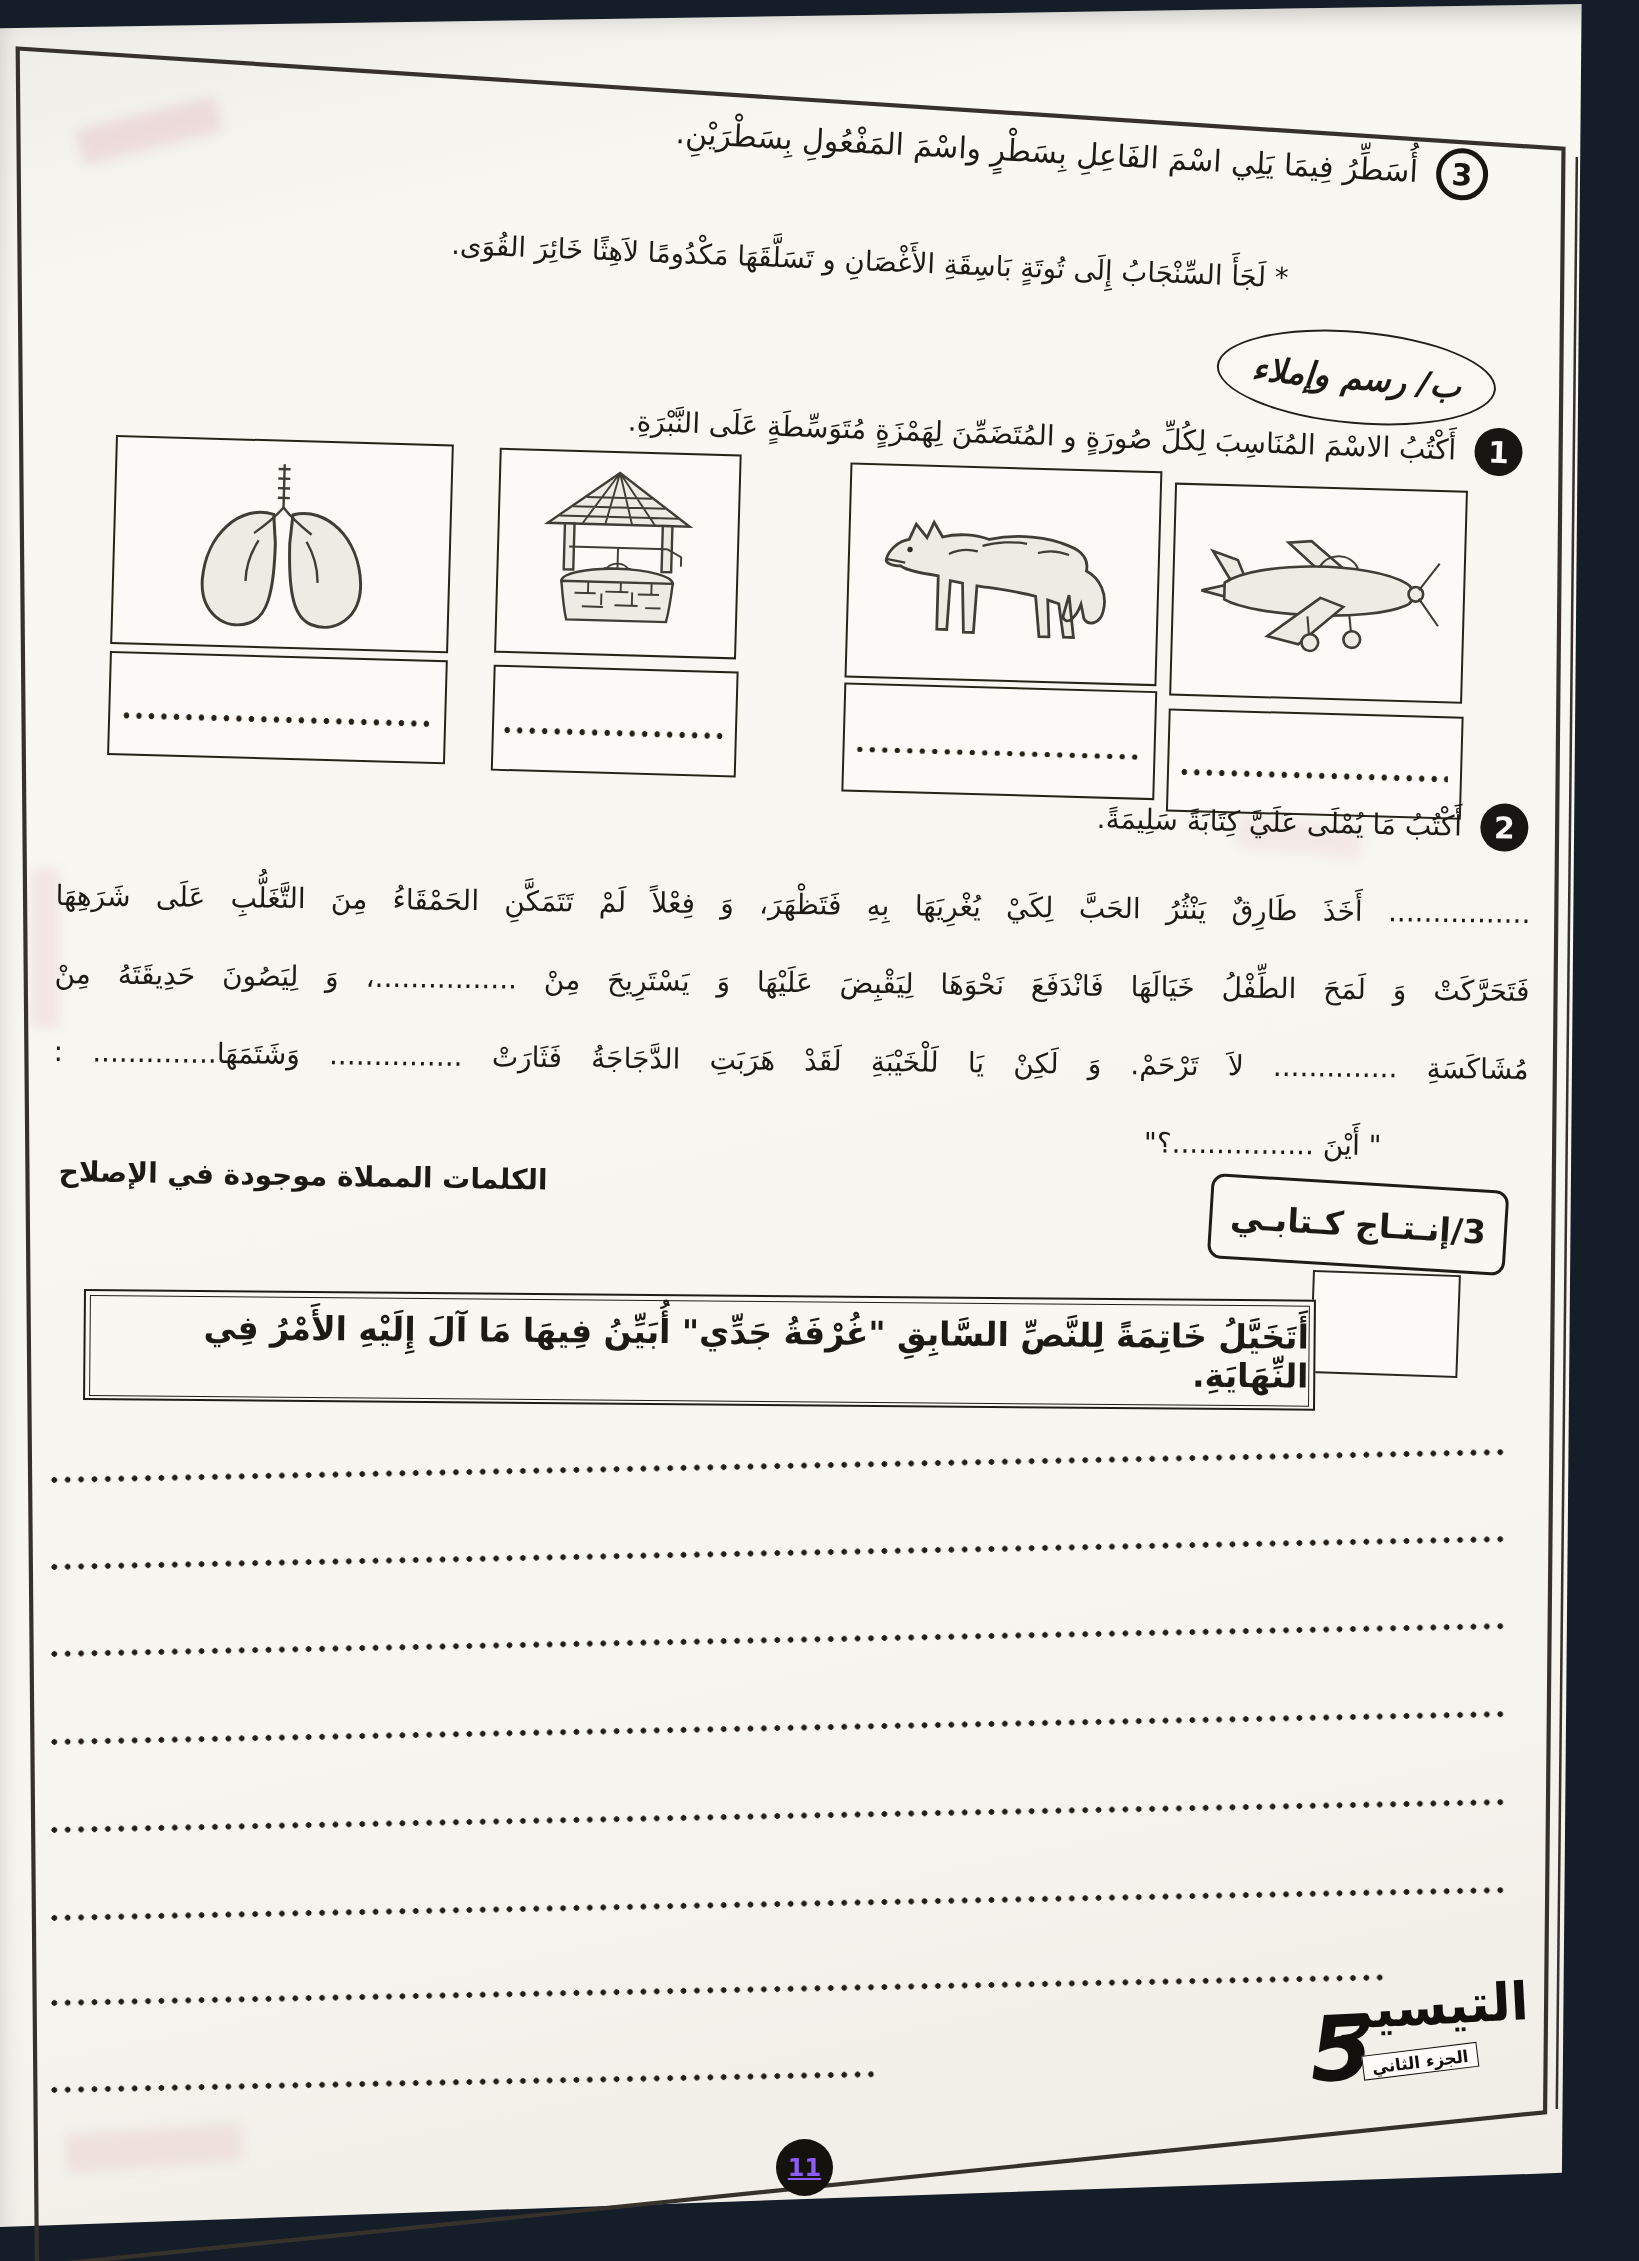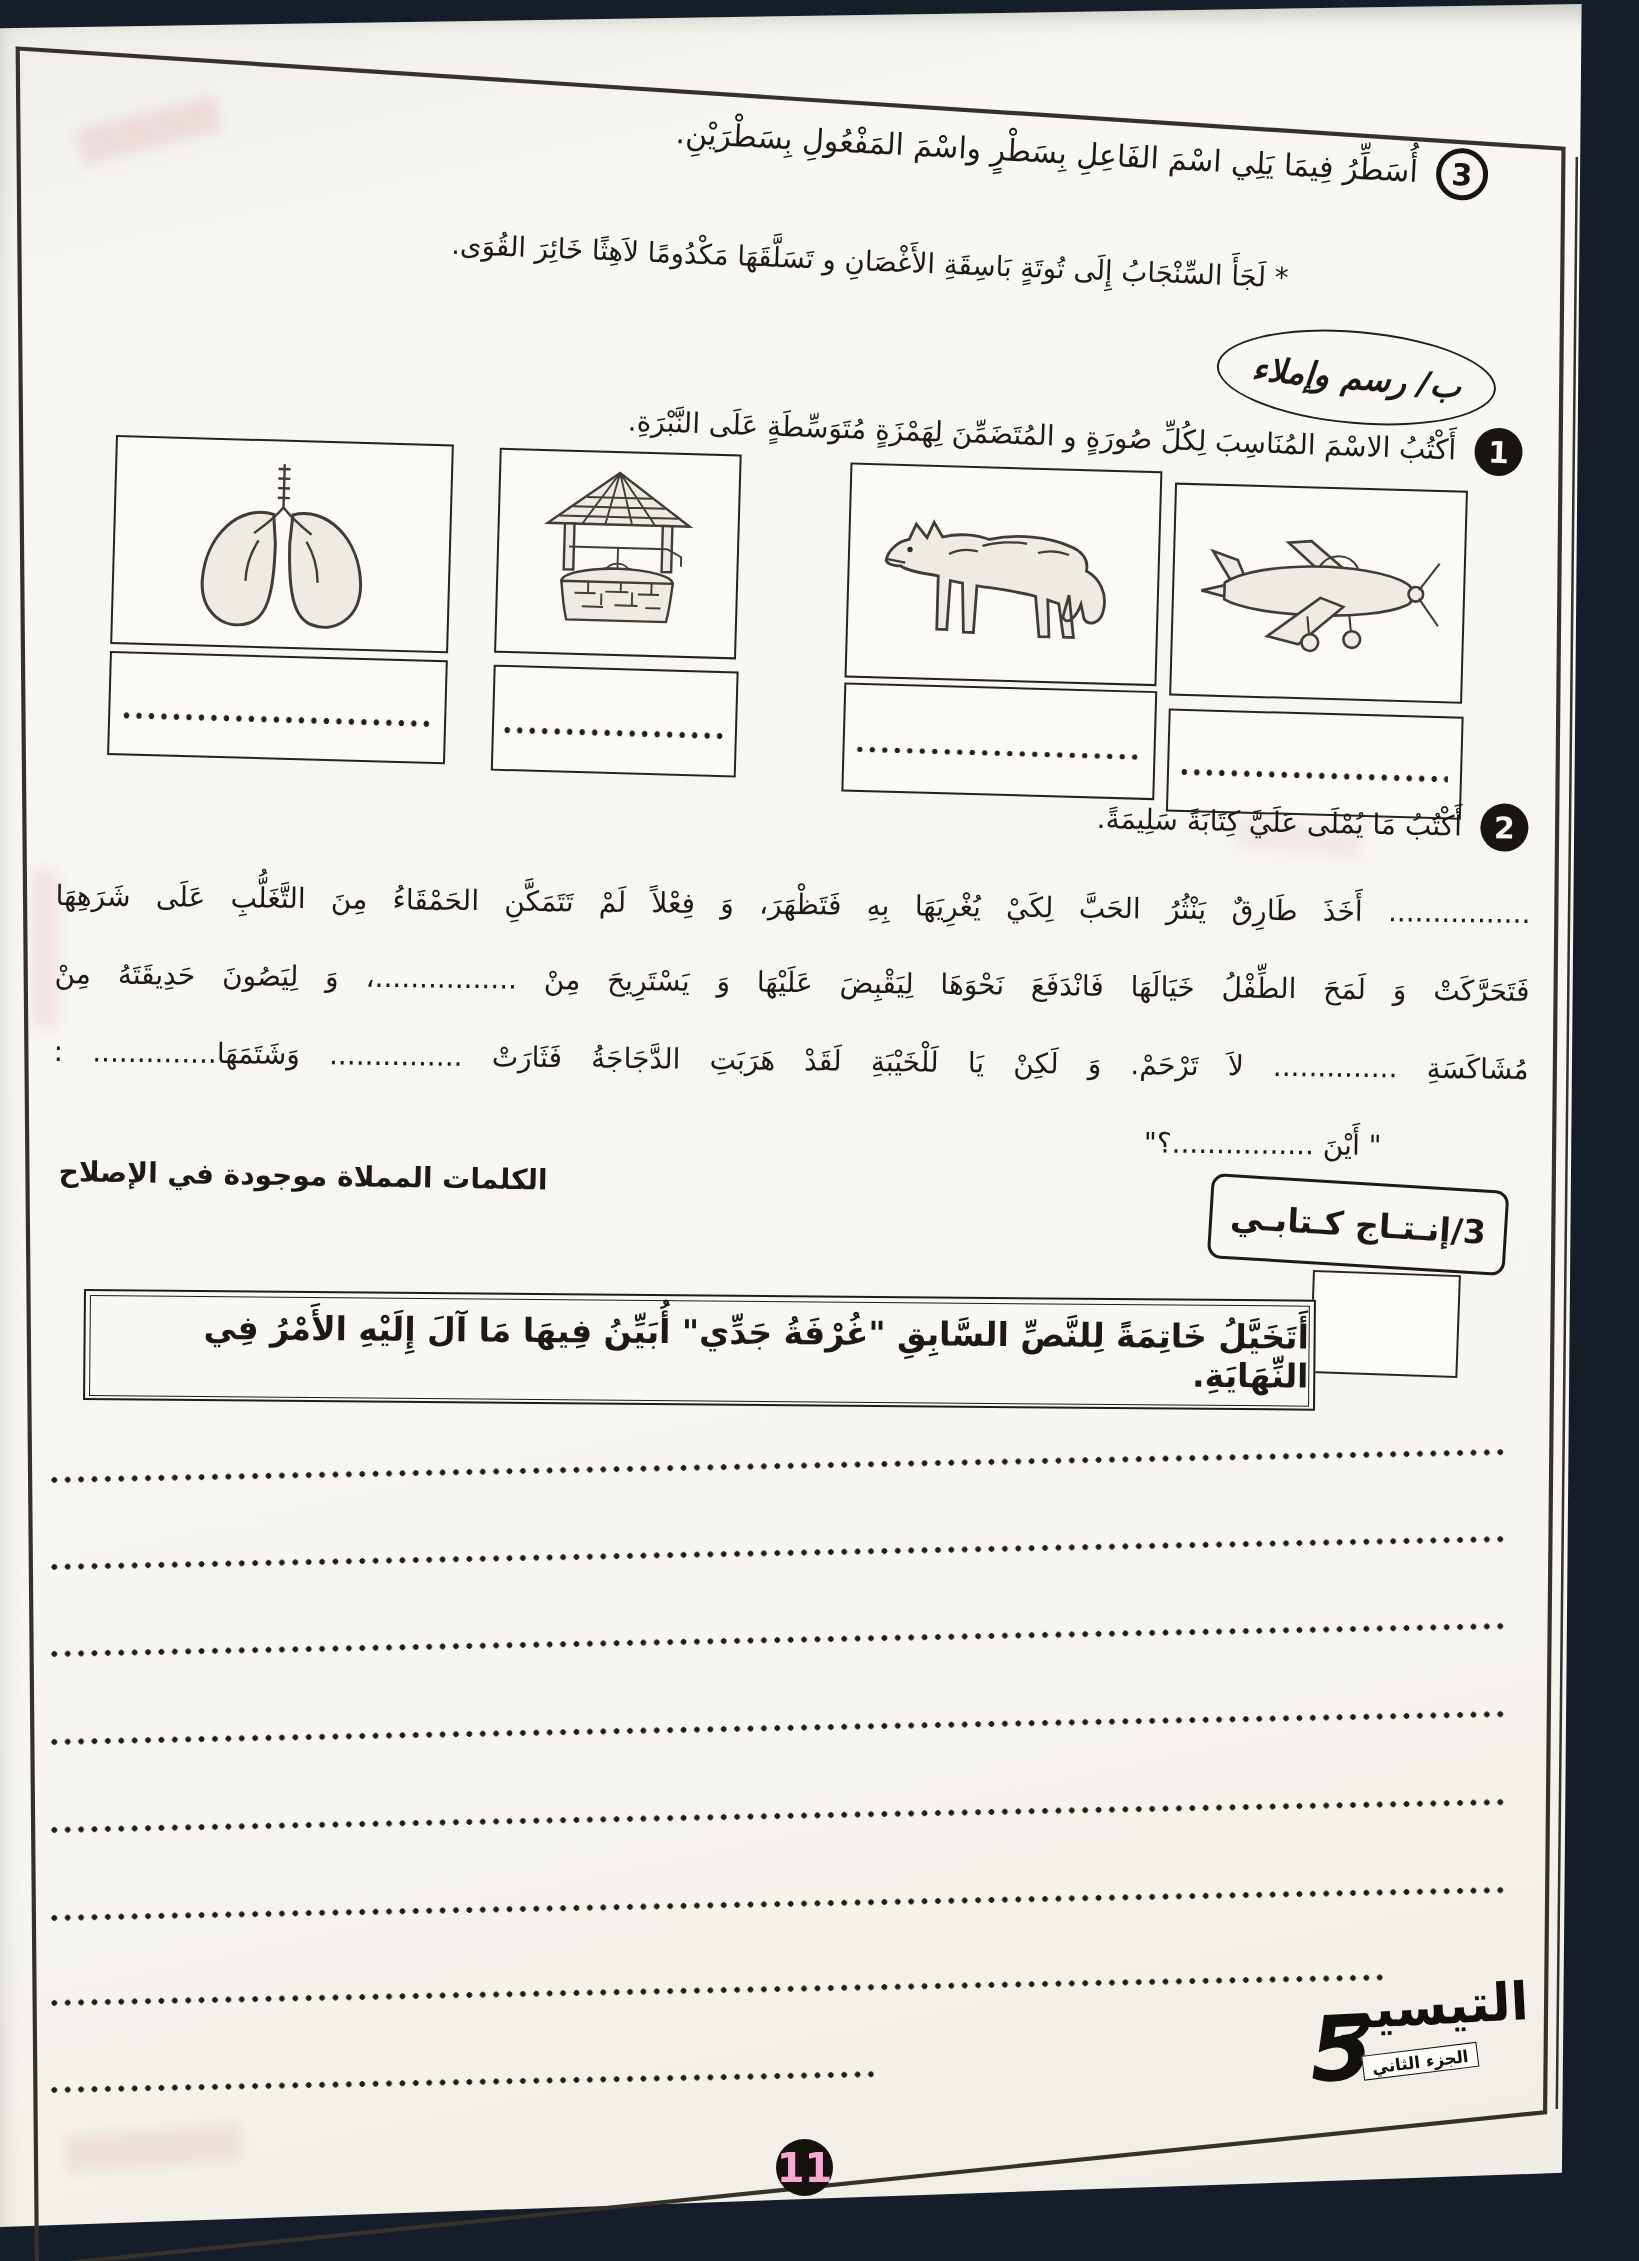--- a/index.html
+++ b/index.html
@@ -34,22 +34,22 @@
   .promptframe{border:2.5px solid #1f1c16;padding:4.2px;background:#f8f7f2;}
   .promptframe .inner{border:1.7px solid #1f1c16;height:100%;display:flex;align-items:center;justify-content:center;
                       font-size:33px;font-weight:bold;direction:rtl;}
   .wline{position:absolute;height:8.4px;background-image:radial-gradient(circle at 3.3px 4.2px,#221d15 2.6px,rgba(0,0,0,0) 3.2px);
          background-size:13.4px 8.4px;background-repeat:repeat-x;transform-origin:left center;z-index:3;}
   .logo{direction:rtl;color:#12100d;}
   .logo .series{font-size:52px;font-weight:900;letter-spacing:-1.7px;}
   .logo .vol{position:absolute;left:-11.7px;top:23.4px;font-size:90px;font-weight:900;font-style:italic;line-height:1;}
   .logo .part{position:absolute;left:40px;top:72px;border:1.7px solid #12100d;background:#fdfcf8;font-size:16.7px;
               font-weight:bold;padding:1.7px 8.4px;transform:rotate(-4deg);}
-  .pagenum{width:57px;height:57px;border-radius:50%;background:#15120e;color:#f9a8d4;display:flex;
-           align-items:center;justify-content:center;font-size:40px;font-weight:bold;z-index:4;}
+  .pagenum{width:57px;height:57px;border-radius:50%;background:#15120e;color:#8b5cf6;display:flex;
+           align-items:center;justify-content:center;font-size:24px;font-weight:bold;z-index:4;text-decoration:underline;}
   .smudge{position:absolute;background:#c4556a;filter:blur(5.8px);z-index:2;pointer-events:none;}
   .sketch{stroke:#403c36;fill:#edebe3;stroke-width:2.5;}
   .sketch-line{stroke:#403c36;fill:none;stroke-width:2;}
 </style>
 </head>
 <body>
 
 <div class="photo">
 
   <div class="sheet"></div>

